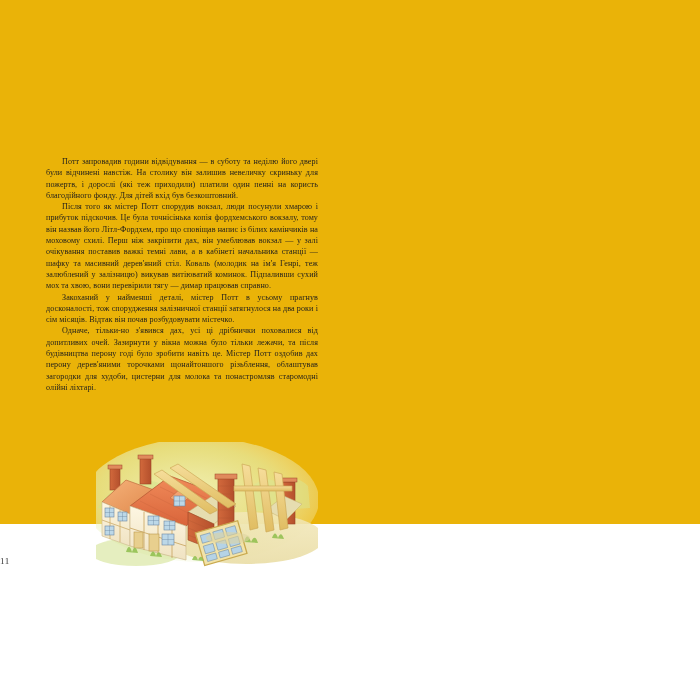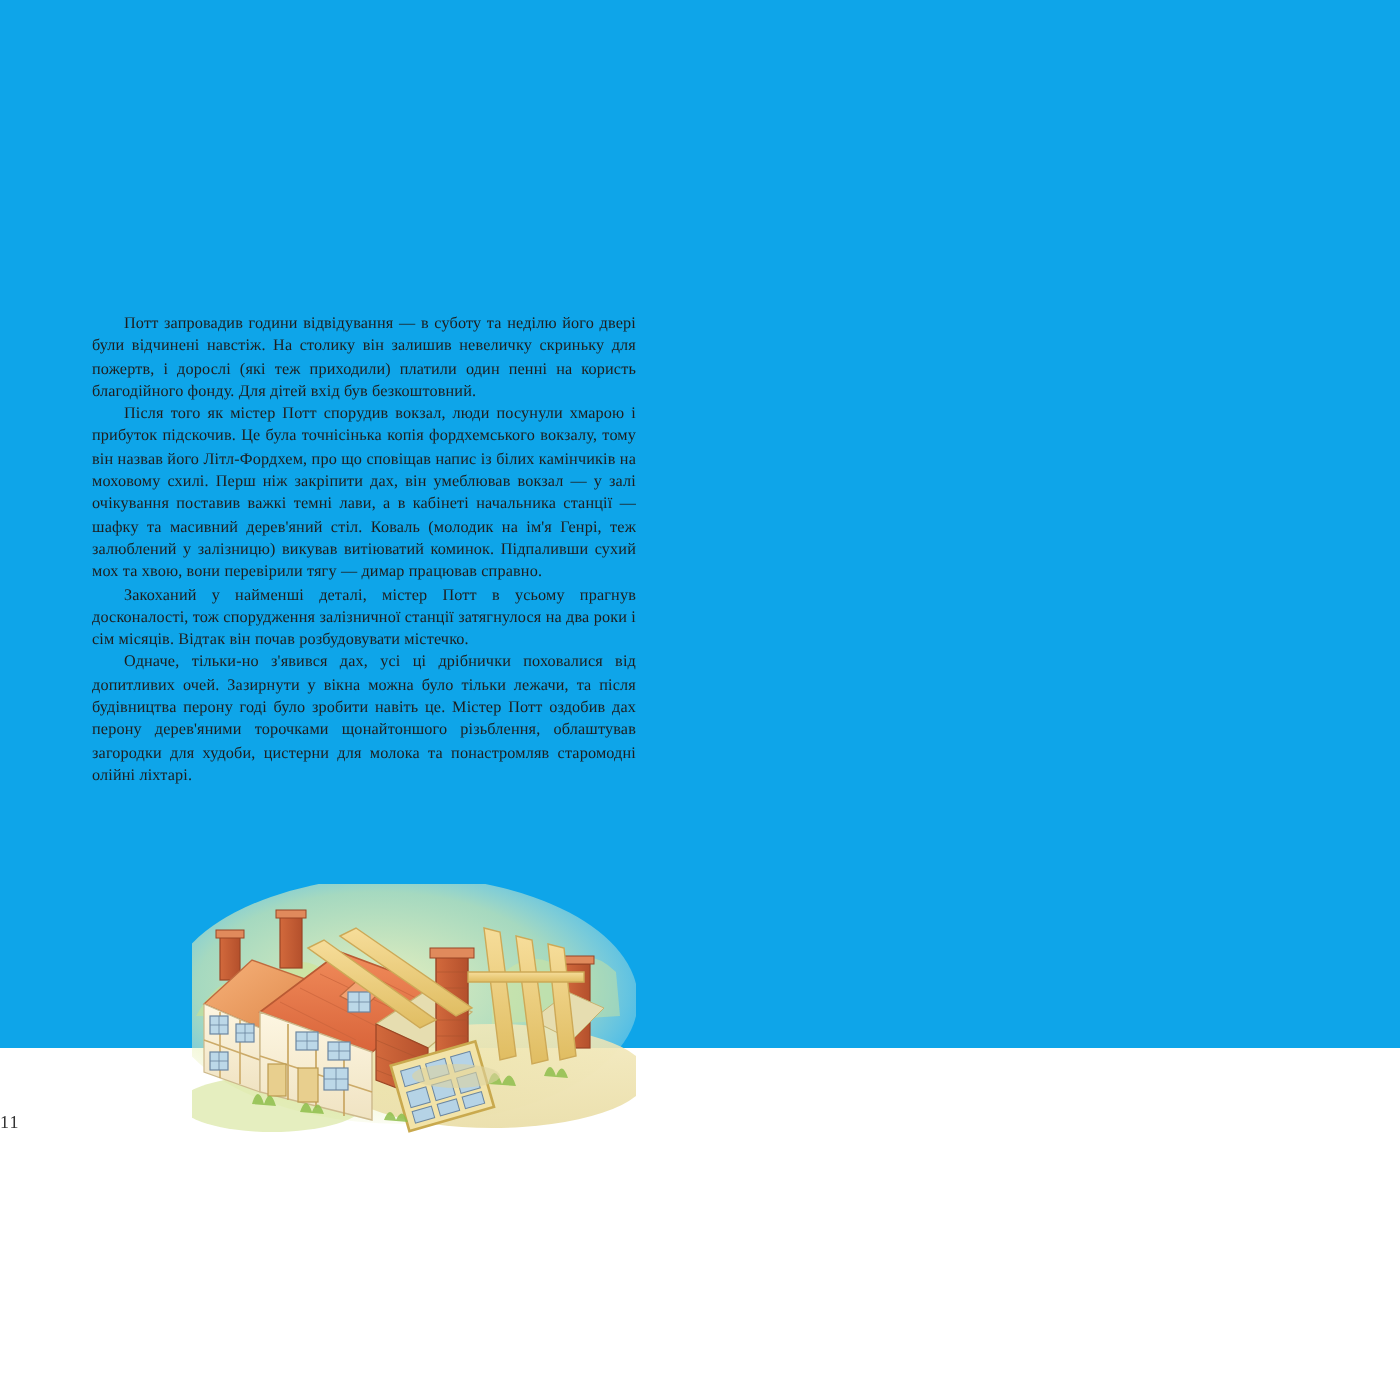--- a/index.html
+++ b/index.html
@@ -20,21 +20,21 @@
     width: 700px;
     height: 700px;
     background: #ffffff;
   }
 
   
   .page {
     position: absolute;
     top: 0;
     height: 524px;
-    background: #0ea5e9;
+    background: #eab308;
   }
   #page-left  { left: 0;   width: 350px; }
   #page-right { left: 350px; width: 350px; }
 
   .text-column {
     position: absolute;
     text-align: justify;
     font-size: 8.1px;
     line-height: 11.3px;
     color: #1e1d1d;

